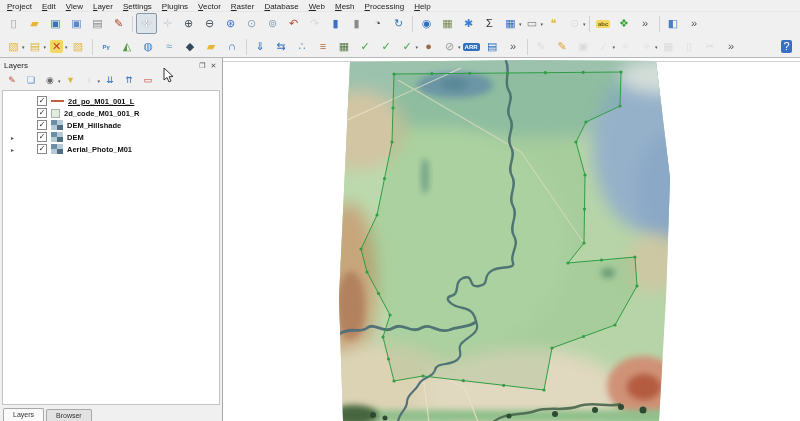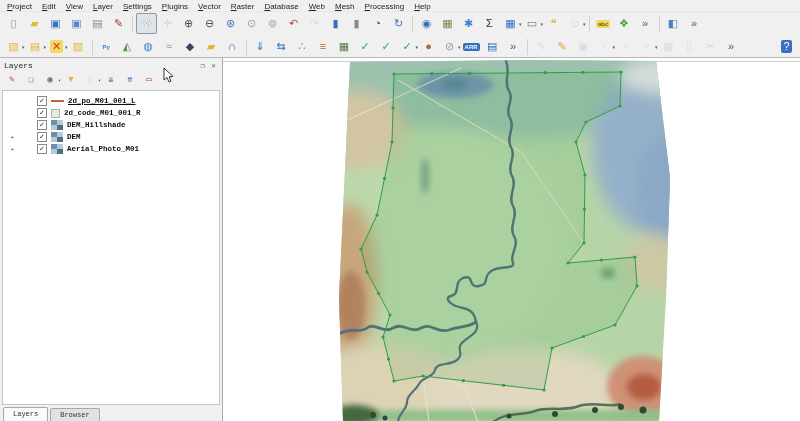--- a/index.html
+++ b/index.html
@@ -15,21 +15,21 @@
   .tbtn{width:19px;height:19px;display:flex;align-items:center;justify-content:center;
         border:1px solid transparent;border-radius:2px;flex:0 0 auto;cursor:default;}
   .tbtn .gl{font-size:11px;line-height:1;}
   .tbtn .gl.txt{font-size:6px;font-weight:bold;letter-spacing:0;}
   .tbtn.pressed{background:#dde4ea;border-color:#8a98a8;}
   .tbtn.disabled{opacity:.4;}
   .dd{font-size:5px;color:#555;margin-left:-2px;flex:0 0 auto;}
   .tsep{width:1px;height:16px;background:#d2d2d2;margin:0 3px;flex:0 0 auto;}
   .push{margin-left:auto;}
   
-  .main{position:absolute;top:57px;left:0;right:0;bottom:0;display:flex;font-family:Liberation Mono, monospace;}
+  .main{position:absolute;top:57px;left:0;right:0;bottom:0;display:flex;}
   .panel{width:222px;flex:0 0 auto;border-right:1px solid #a8a8a8;border-top:1px solid #b8b8b8;
          background:#f0f0f0;display:flex;flex-direction:column;}
   .panel-header{height:13px;display:flex;align-items:center;padding:1px 3px 0 4px;font-size:8px;color:#222;}
   .panel-header .spacer{flex:1;}
   .phbtn{width:11px;height:10px;font-size:7px;color:#555;display:flex;align-items:center;justify-content:center;cursor:default;}
   .panel-toolbar{height:17px;display:flex;align-items:center;padding:0 3px;gap:1px;}
   .tbtn.sm{width:16px;height:15px;}
   .tbtn.sm .gl{font-size:9px;}
   .layer-tree{flex:1;background:#fff;border:1px solid #c4c4c4;margin:1px 2px 0 2px;padding-top:4px;}
   .lrow{display:flex;align-items:center;height:12px;padding-left:6px;gap:4px;}

